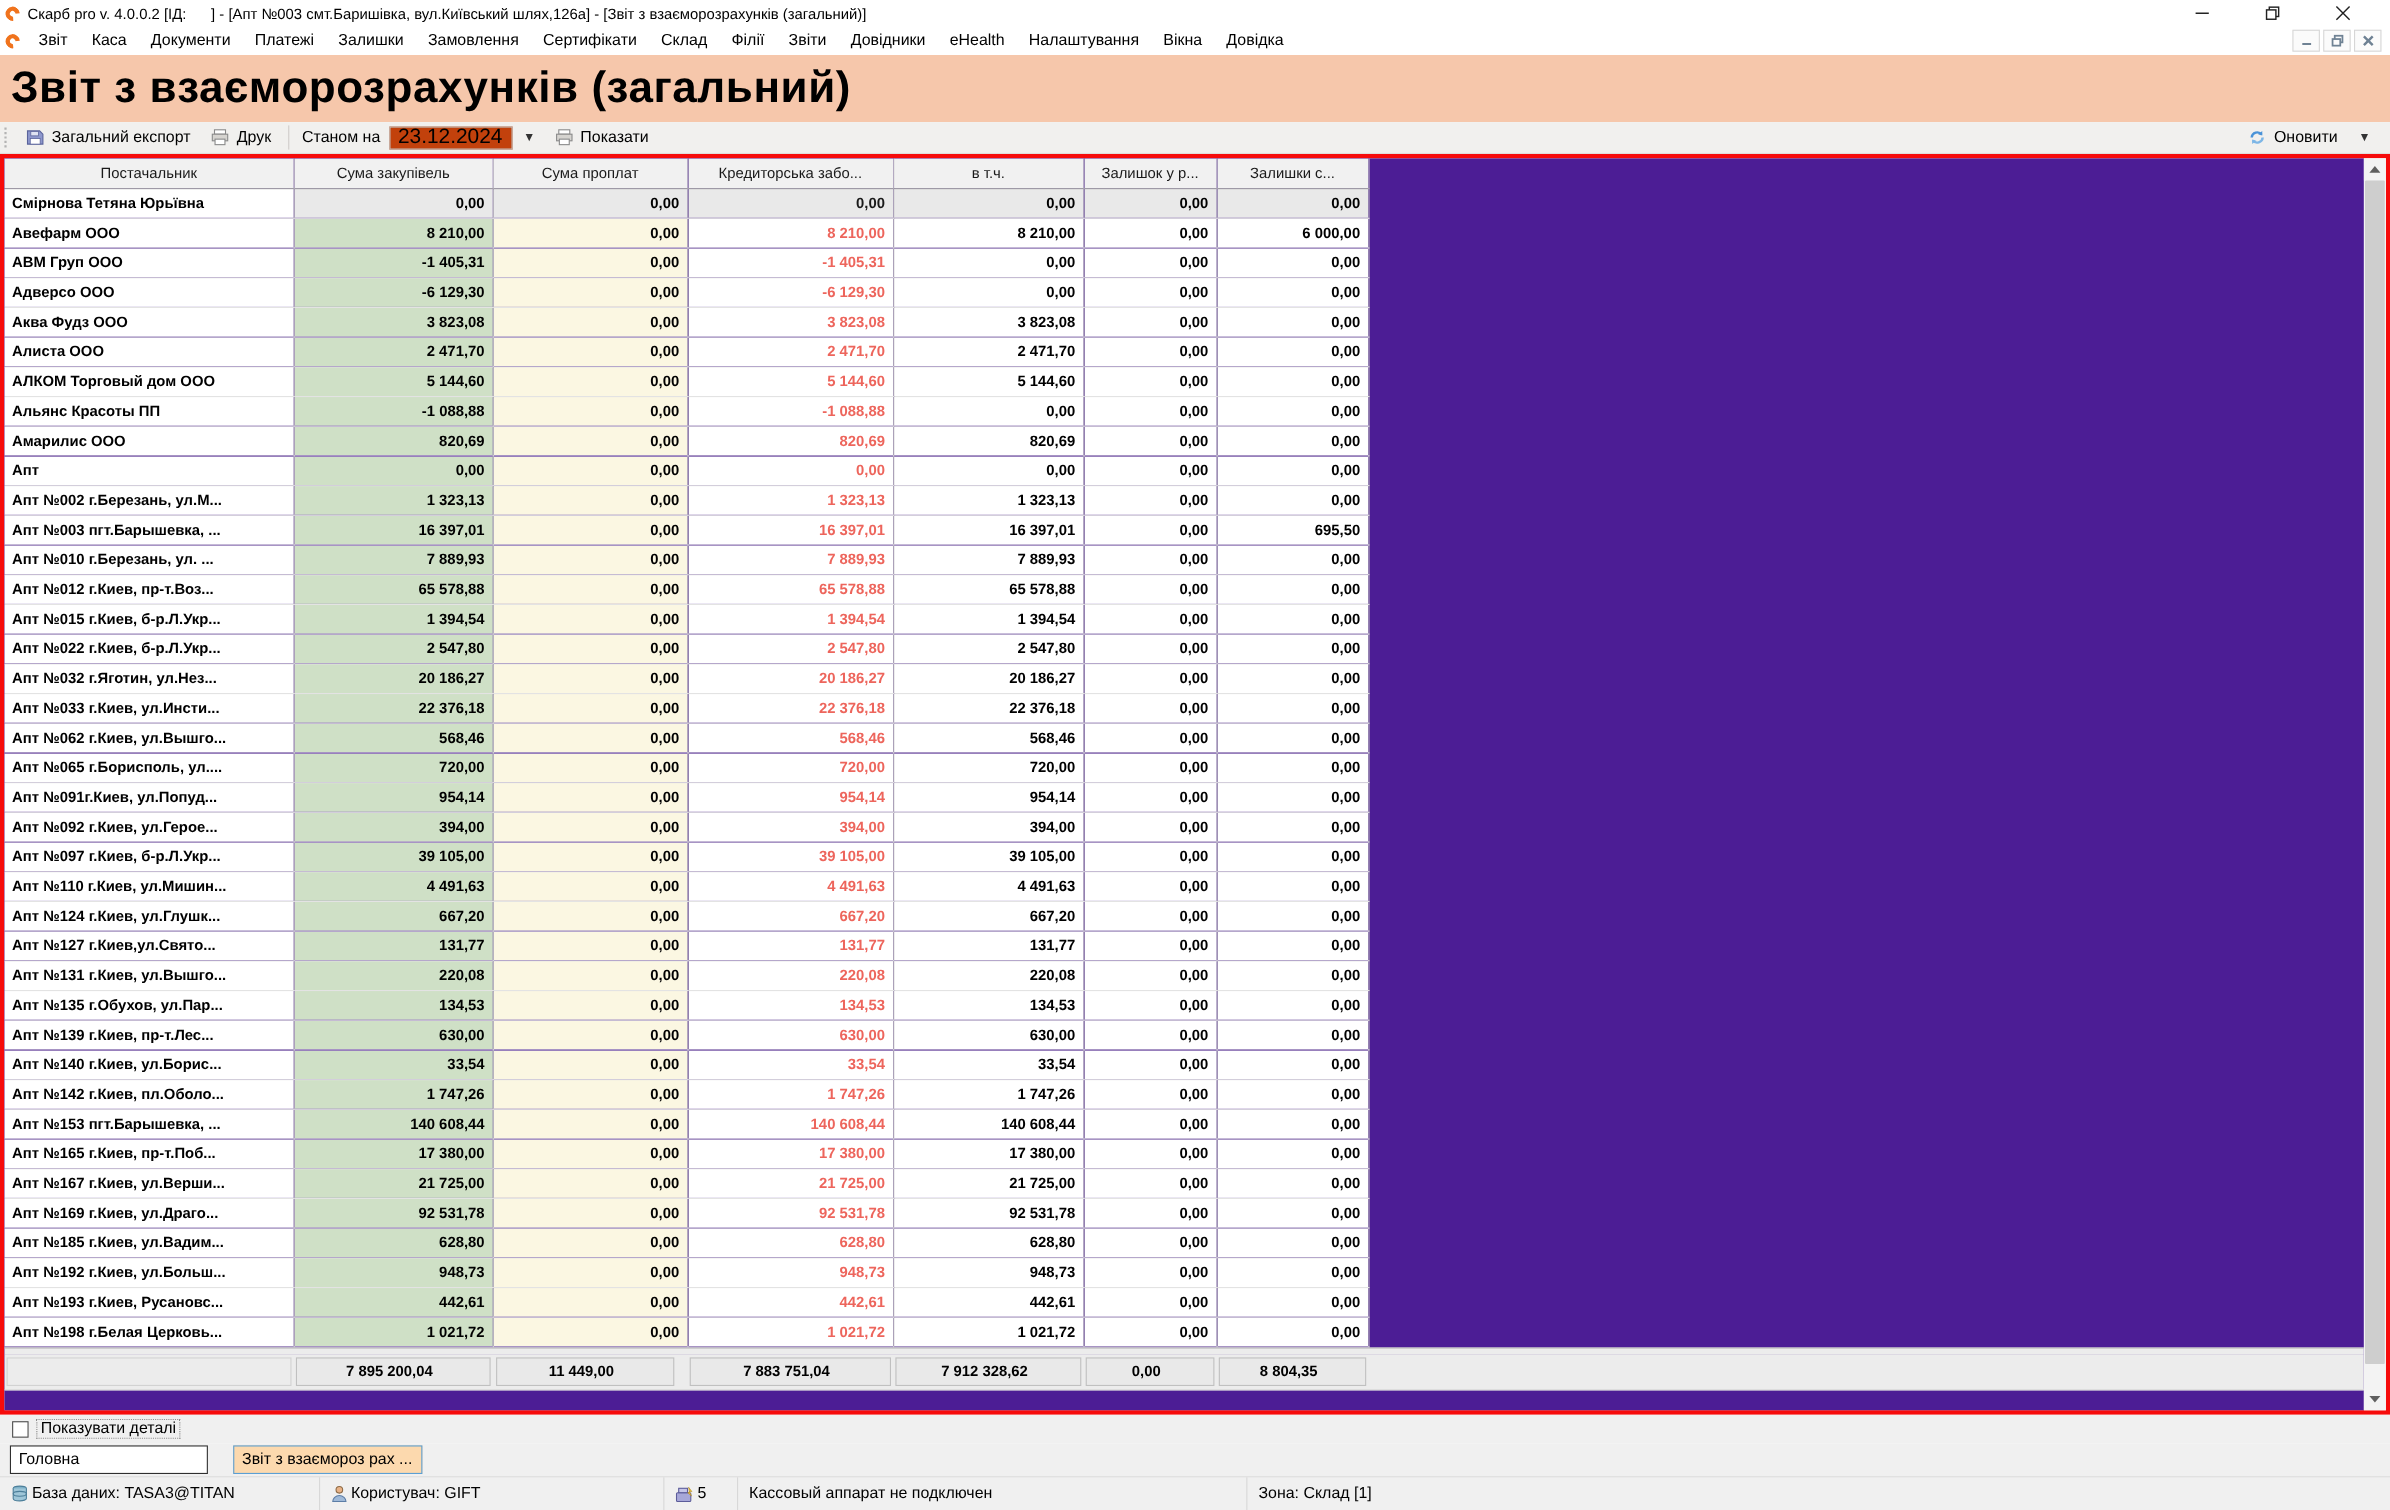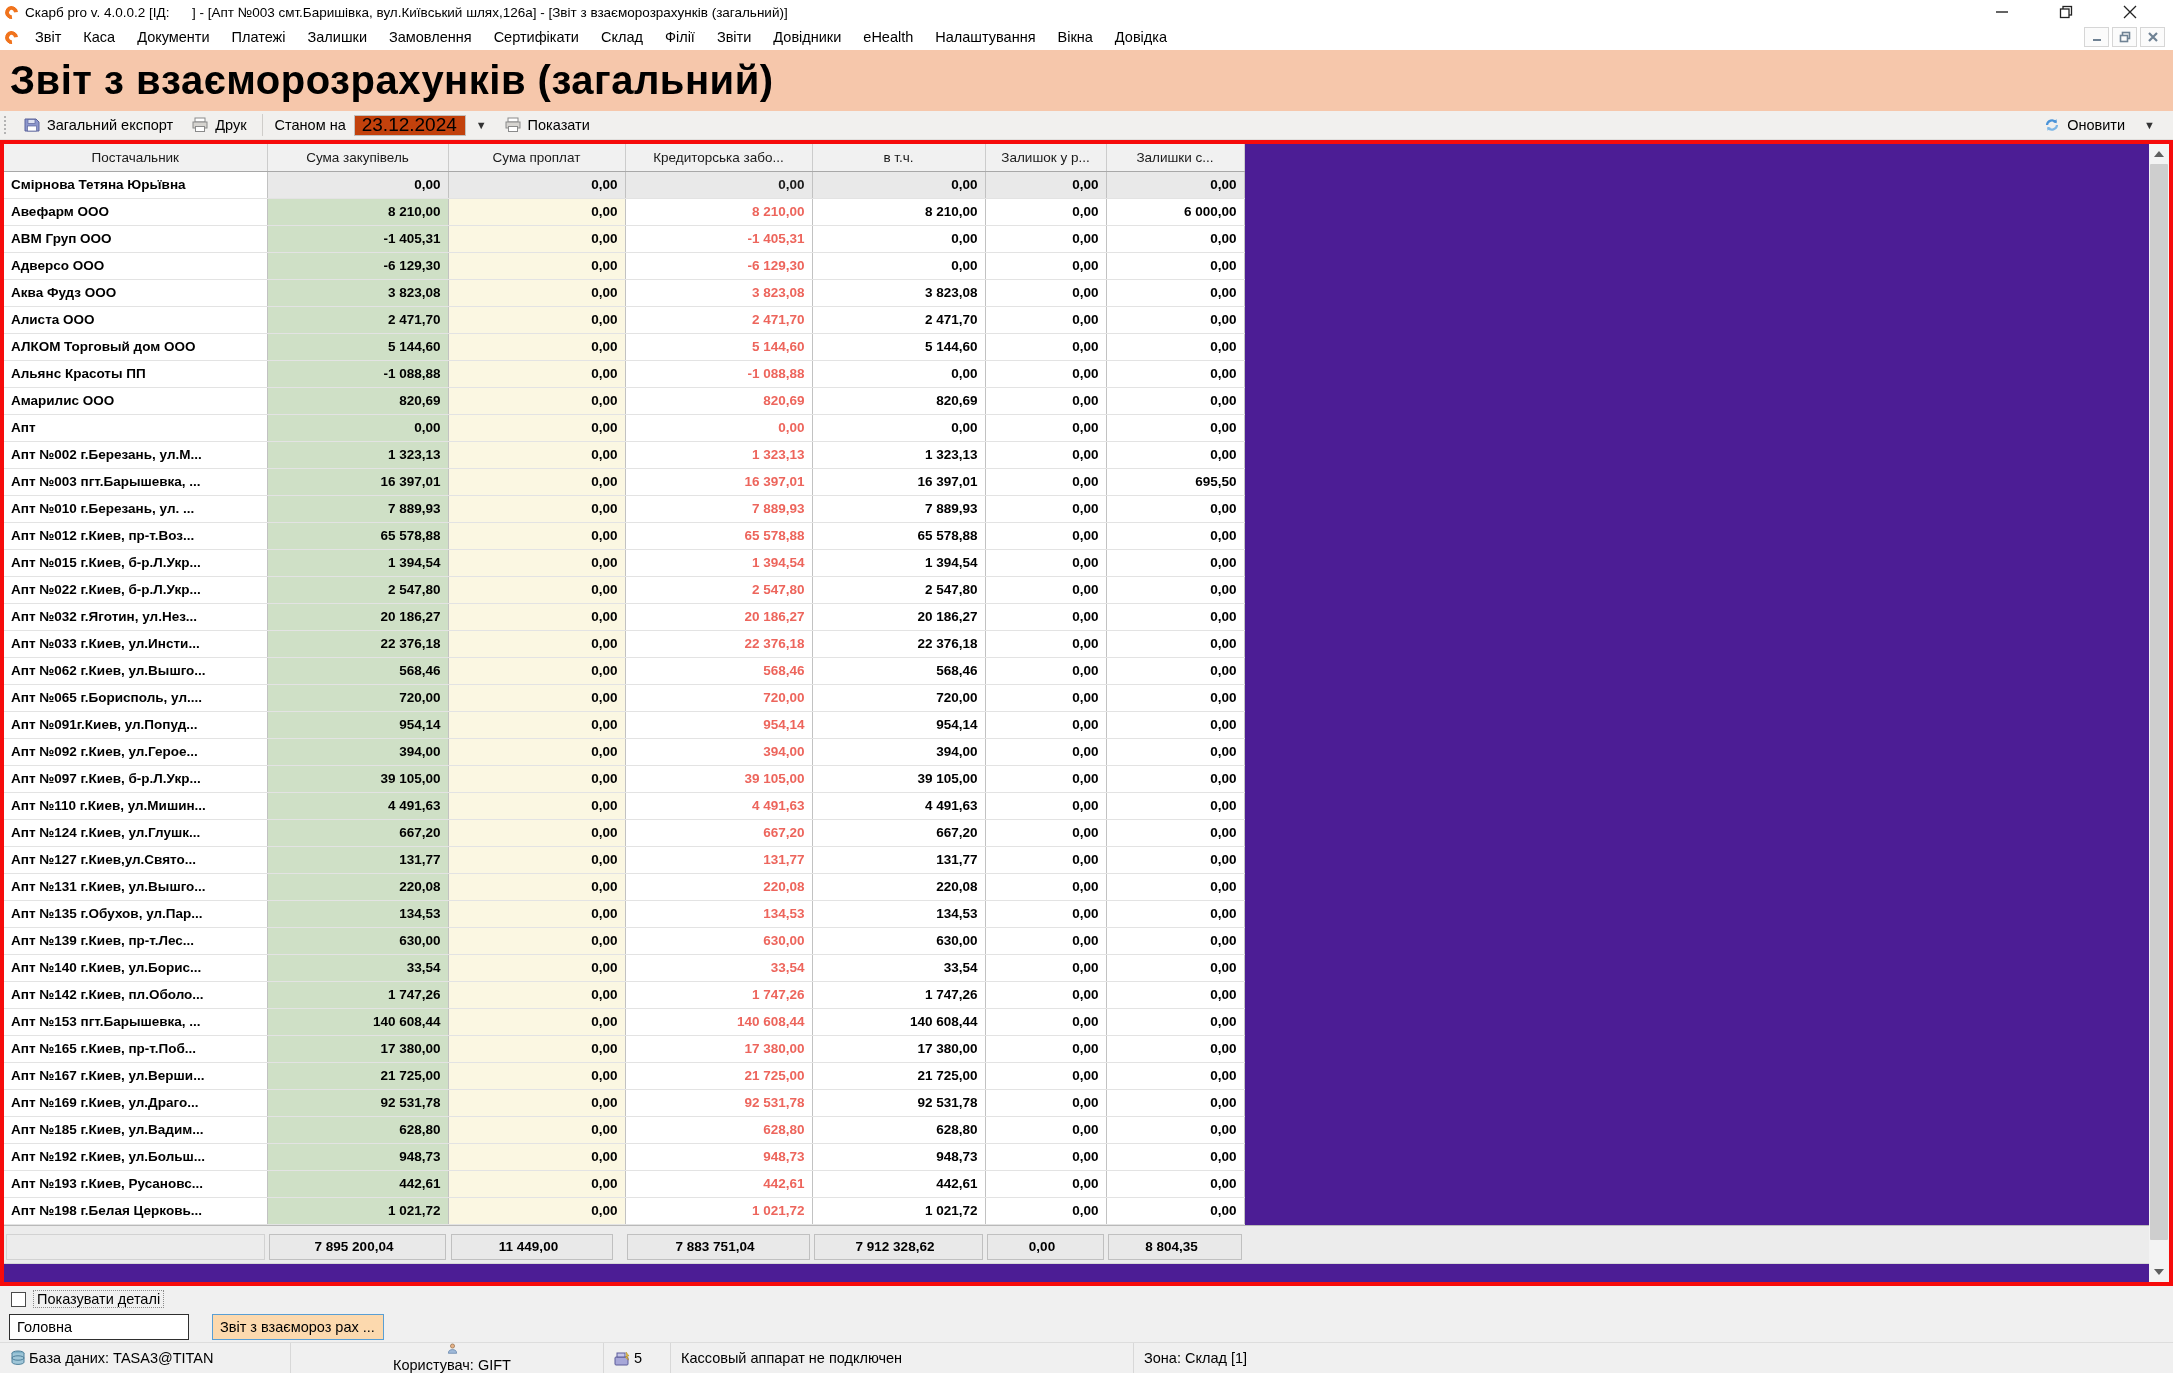--- a/index.html
+++ b/index.html
@@ -70,21 +70,21 @@
   .details-row { height:26px; background:#f0f0f0; display:flex; align-items:center; padding-left:11px; gap:7px; font-size:14.5px; }
   .checkbox { width:15px; height:15px; background:#fff; border:1px solid #4a4a4a; }
   .cb-label { border:1px dotted #8b8b8b; padding:0 3px; }
   .tabs-row { height:30px; background:#f0f0f0; display:flex; align-items:center; gap:23px; padding-left:9px; }
   .tab { height:26px; display:flex; align-items:center; padding-left:7px; font-size:14.5px; white-space:nowrap; }
   .tab-home { width:180px; background:#fff; border:1px solid #2f2f2f; }
   .tab-active { width:172px; background:#fcd9ae; border:1px solid #5a9fd4; }
   
   .statusbar { height:31px; background:#f0f0f0; border-top:1px solid #dddddd; display:flex; align-items:center; font-size:14.5px; }
   .seg { display:flex; align-items:center; gap:3px; padding-left:10px; height:100%; }
-  .seg-db { width:290px; } .seg-user { width:312px;flex-direction:column; } .seg-counter { width:66px; }
+  .seg-db { width:290px; } .seg-user { width:312px; } .seg-counter { width:66px; }
   .seg-msg { width:462px; } .seg-zone { flex:1; }
   .st-sep { width:1px; height:100%; background:#d8d8d8; }
 </style>
 </head>
 <body>
 
 <div class="app">
 
   <div class="titlebar">
     <span class="applogo"></span>

